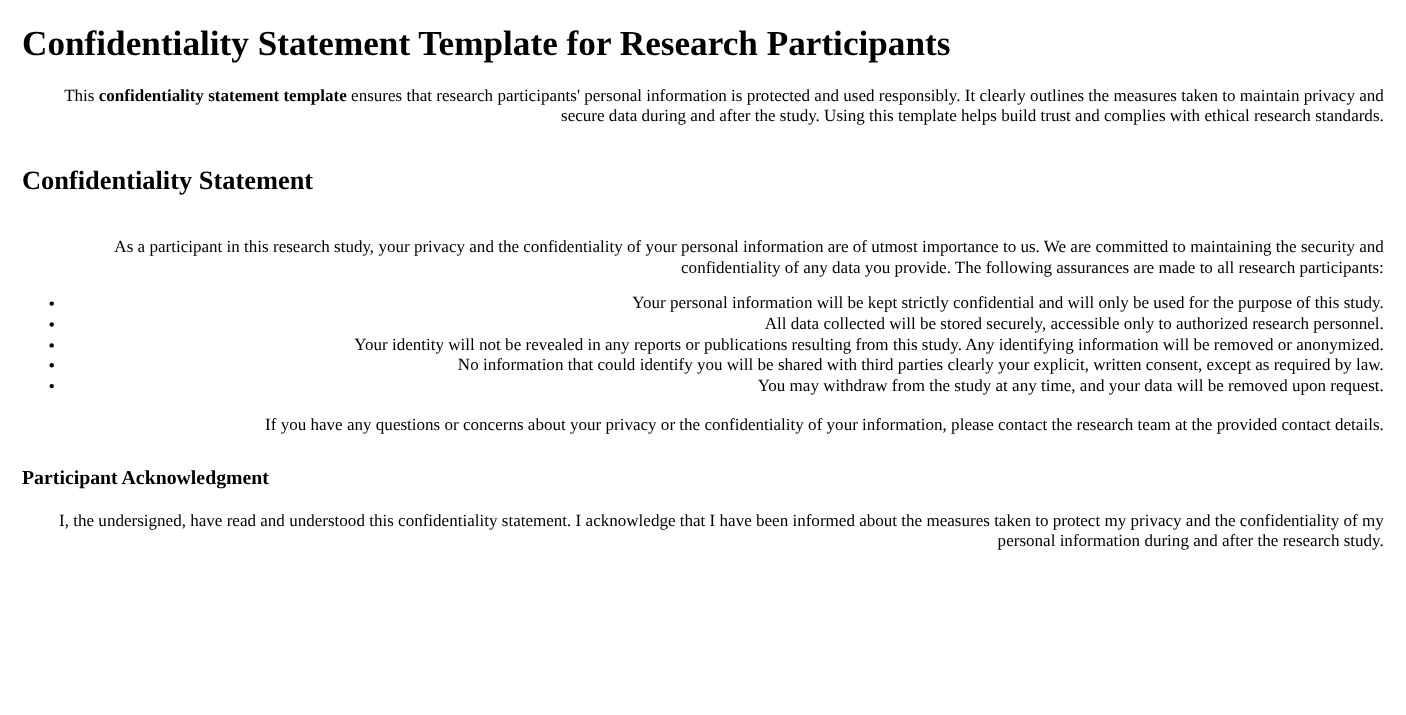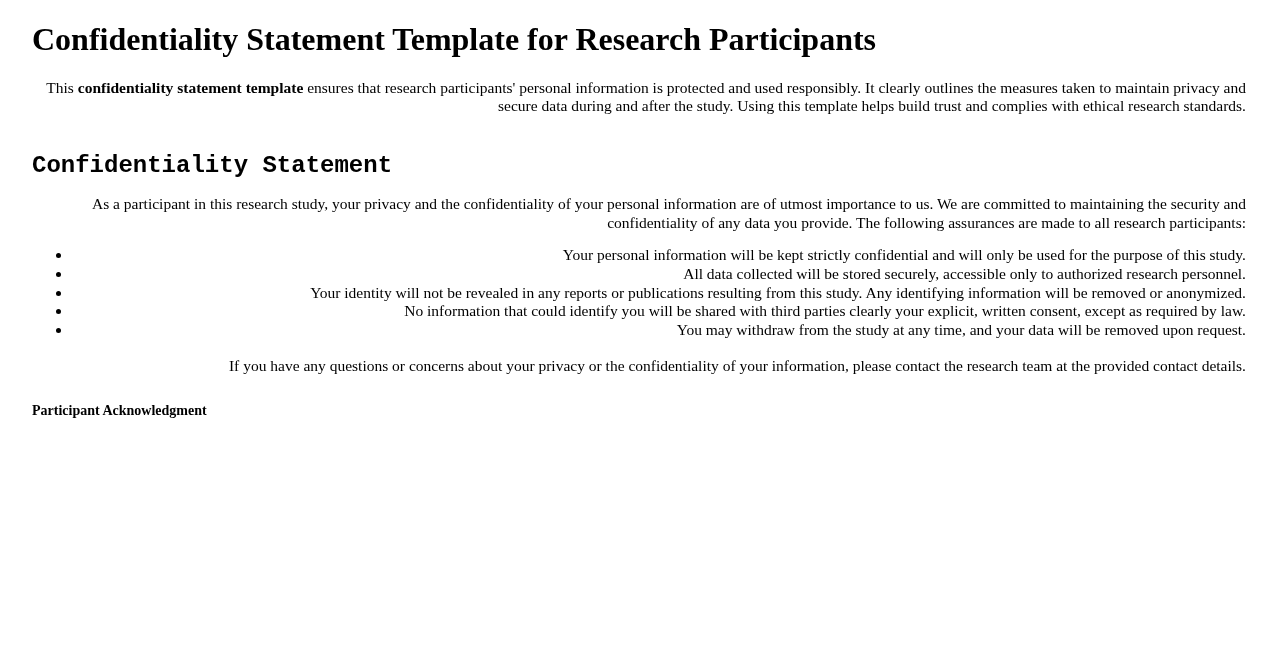--- a/index.html
+++ b/index.html
@@ -10,60 +10,59 @@
   }
   body {
     width: 1278px;
     height: 650px;
     overflow: hidden;
     font-family: "Liberation Serif", "DejaVu Serif", serif;
     color: #000000;
     -webkit-font-smoothing: antialiased;
   }
   .page {
-    padding: 0 32px;
+    padding: 0 20px;
     box-sizing: border-box;
     width: 1278px;
   }
 
   
   h1.doc-title {
     font-size: 32px;
     line-height: 1.15;
     font-weight: bold;
     margin: 21px 0 0 0;
     letter-spacing: 0;
   }
   h2.section-title {
     font-size: 24px;
     line-height: 1.15;
     font-weight: bold;
     margin: 36px 0 0 0;
-    font-family: Liberation Mono, monospace;
   }
   h3.sub-title {
-    font-size: 14px;
+    font-size: 18px;
     line-height: 1.15;
     font-weight: bold;
     margin: 27px 0 0 0;
     font-family: Liberation Serif, serif;
   }
 
   
   p.body-text {
     font-size: 15.5px;
     line-height: 18.5px;
     margin: 18px 0 0 0;
     text-align: right;
   }
   p.intro-text {
     margin-top: 21px;
   }
   p.section-text {
-    margin-top: 16px;
+    margin-top: 37px;
   }
   p.contact-text {
   }
   p.ack-text {
     margin-top: 20px;
   }
   strong.inline-bold {
     font-weight: bold;
   }
 
@@ -113,15 +112,16 @@
     <li>All data collected will be stored securely, accessible only to authorized research personnel.</li>
     <li>Your identity will not be revealed in any reports or publications resulting from this study. Any identifying information will be removed or anonymized.</li>
     <li>No information that could identify you will be shared with third parties clearly your explicit, written consent, except as required by law.</li>
     <li>You may withdraw from the study at any time, and your data will be removed upon request.</li>
   </ul>
 
   <p class="body-text contact-text">If you have any questions or concerns about your privacy or the confidentiality of your information, please contact the research team at the provided contact details.</p>
 
   <h3 class="sub-title">Participant Acknowledgment</h3>
 
+  <p class="body-text ack-text">I, the undersigned, have read and understood this confidentiality statement. I acknowledge that I have been informed about the measures taken to protect my privacy and the confidentiality of my personal information during and after the research study.</p>
 
 
 </div>
 
 </body></html>

